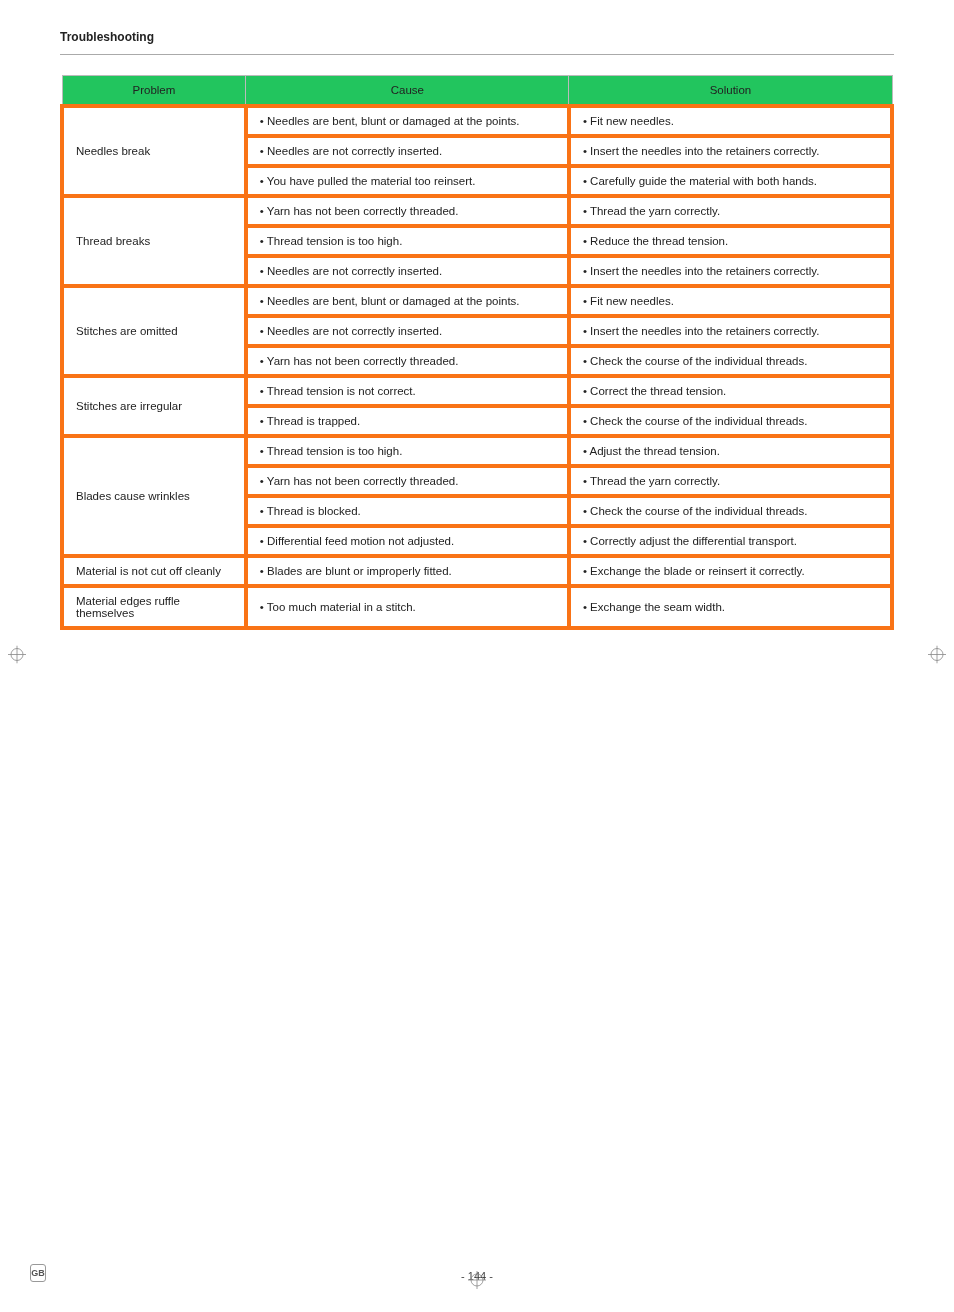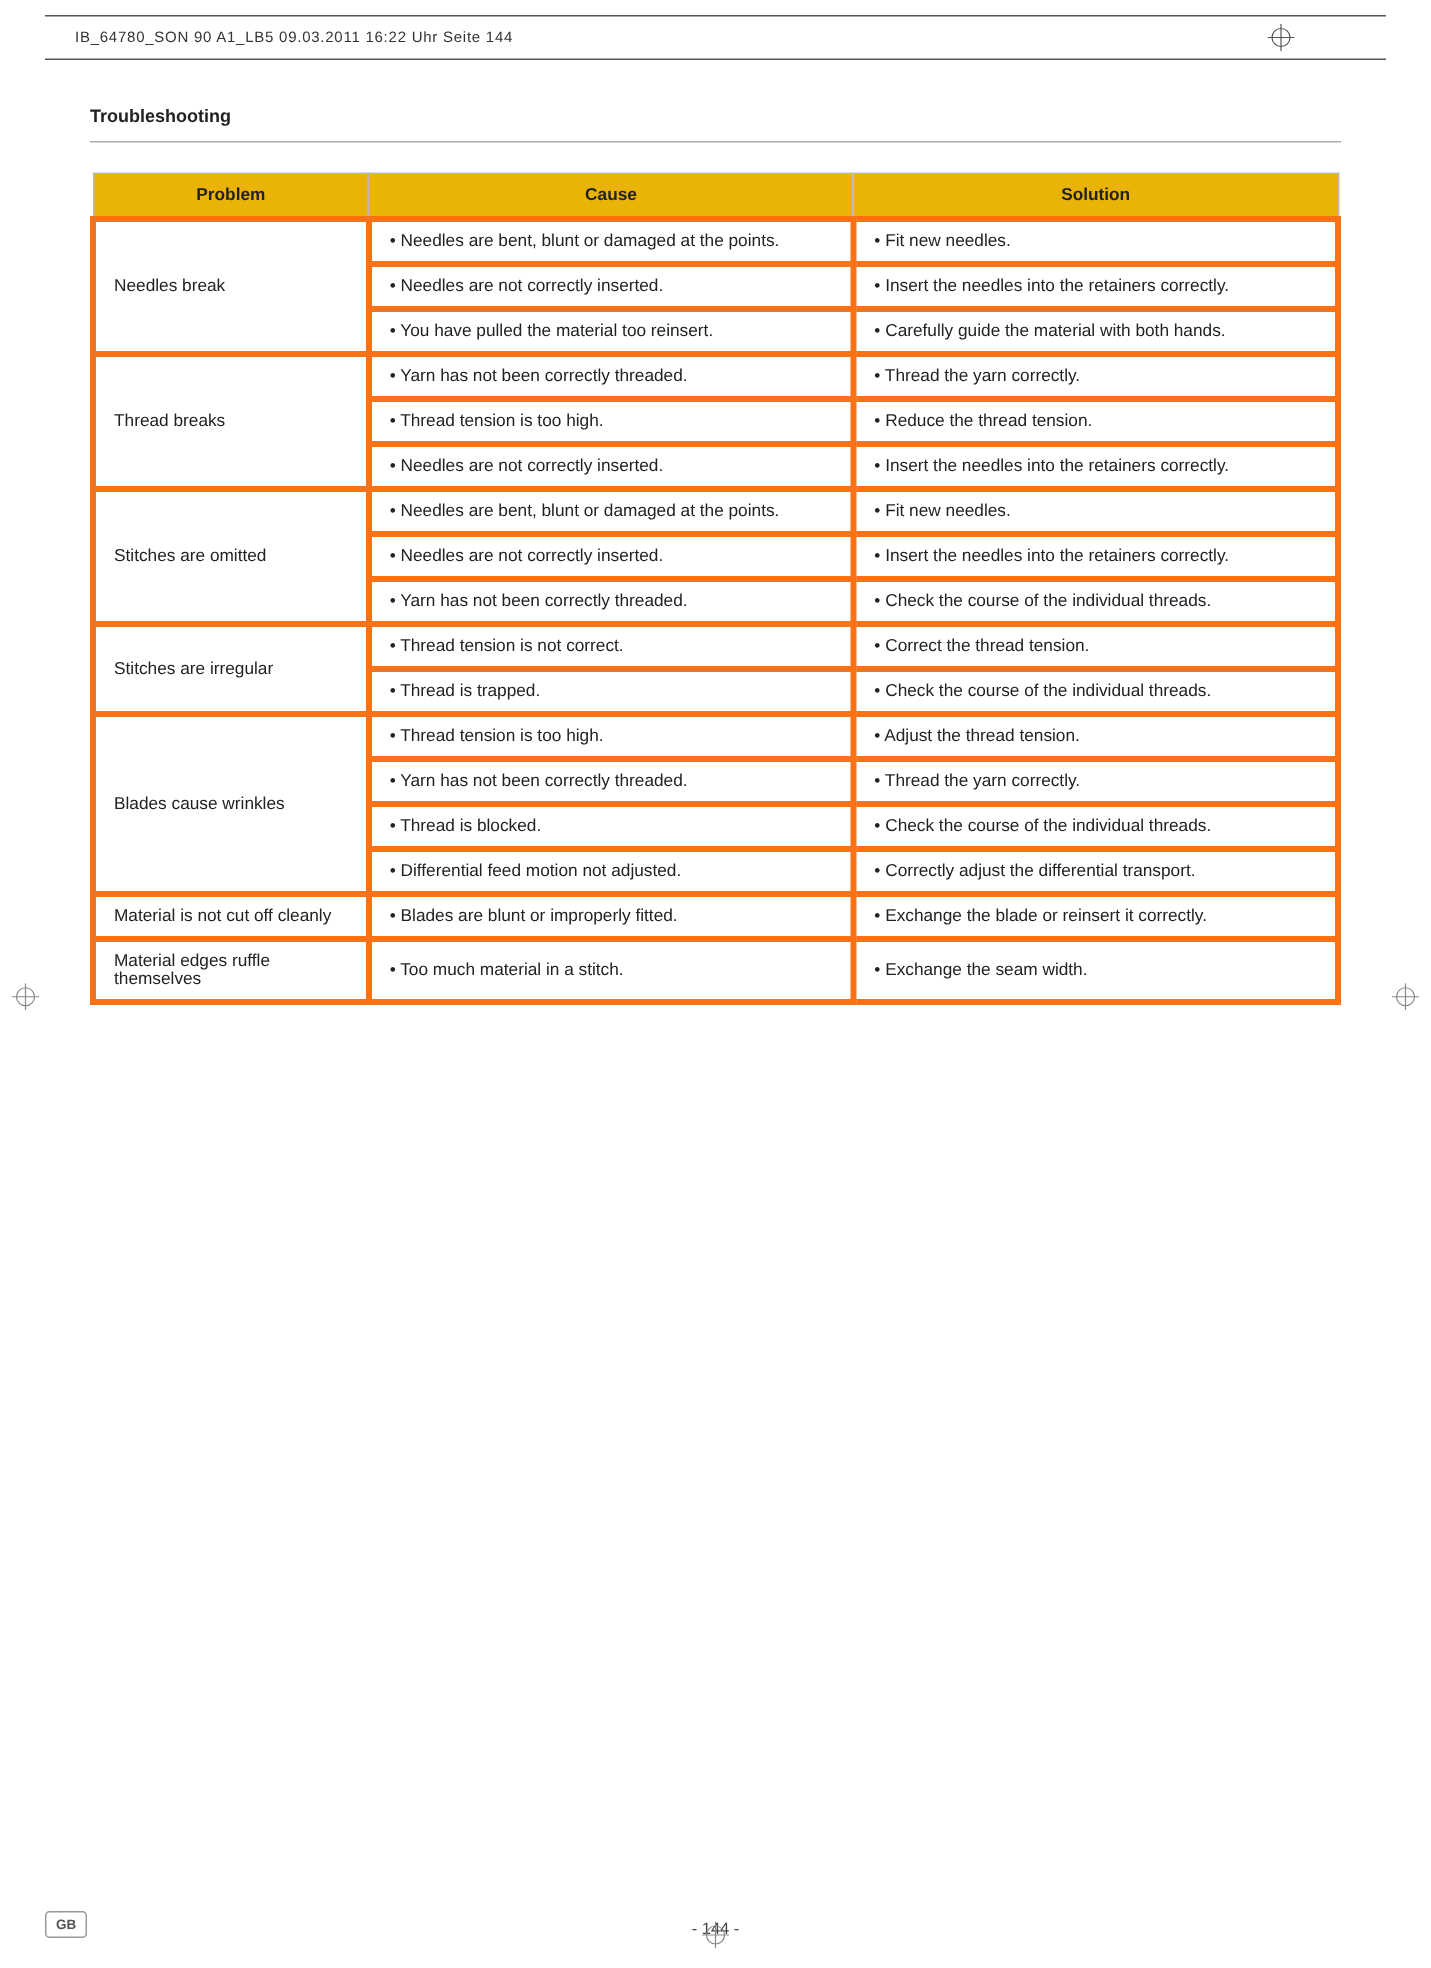--- a/index.html
+++ b/index.html
@@ -65,24 +65,24 @@
     }
 
     
     .trouble-table {
       width: 100%;
       border-collapse: collapse;
       font-size: 11.5px;
     }
 
     .trouble-table th {
-      background-color: #eab308;
+      background-color: #22c55e;
       border: 1px solid #bbb;
       padding: 8px 6px;
-      font-weight: bold;
+      font-weight: normal;
       text-align: center;
     }
 
     .trouble-table td {
       border: 4px solid #f97316;
       padding: 7px 12px;
       vertical-align: middle;
     }
 
     .trouble-table tr td:first-child {
@@ -113,21 +113,21 @@
 
     .footer-page-num {
       font-size: 11px;
       color: #444;
     }
 
     .footer-gb-badge {
       position: absolute;
       left: 30px;
       bottom: 0;
-      width: 28px;
+      width: 16px;
       height: 18px;
       border: 1px solid #999;
       border-radius: 3px;
       display: flex;
       align-items: center;
       justify-content: center;
       font-size: 9px;
       color: #555;
       font-weight: bold;
     }
@@ -149,30 +149,20 @@
     .crosshair-svg {
       width: 18px;
       height: 18px;
     }
   </style>
 </head>
 <body>
 
 <div class="page-wrapper">
 
-  <div class="doc-header">
-    <span class="doc-header-text">IB_64780_SON 90 A1_LB5   09.03.2011   16:22 Uhr   Seite 144</span>
-    <div class="doc-header-crosshair">
-      <svg class="crosshair-svg" viewBox="0 0 18 18" xmlns="http://www.w3.org/2000/svg">
-        <circle cx="9" cy="9" r="6" fill="none" stroke="#555" stroke-width="0.8"></circle>
-        <line x1="9" y1="0" x2="9" y2="18" stroke="#555" stroke-width="0.8"></line>
-        <line x1="0" y1="9" x2="18" y2="9" stroke="#555" stroke-width="0.8"></line>
-      </svg>
-    </div>
-  </div>
 
   <div class="main-content">
     <h1 class="page-title">Troubleshooting</h1>
     <hr class="title-rule">
 
     <table class="trouble-table">
       <thead>
         <tr>
           <th>Problem</th>
           <th>Cause</th>

